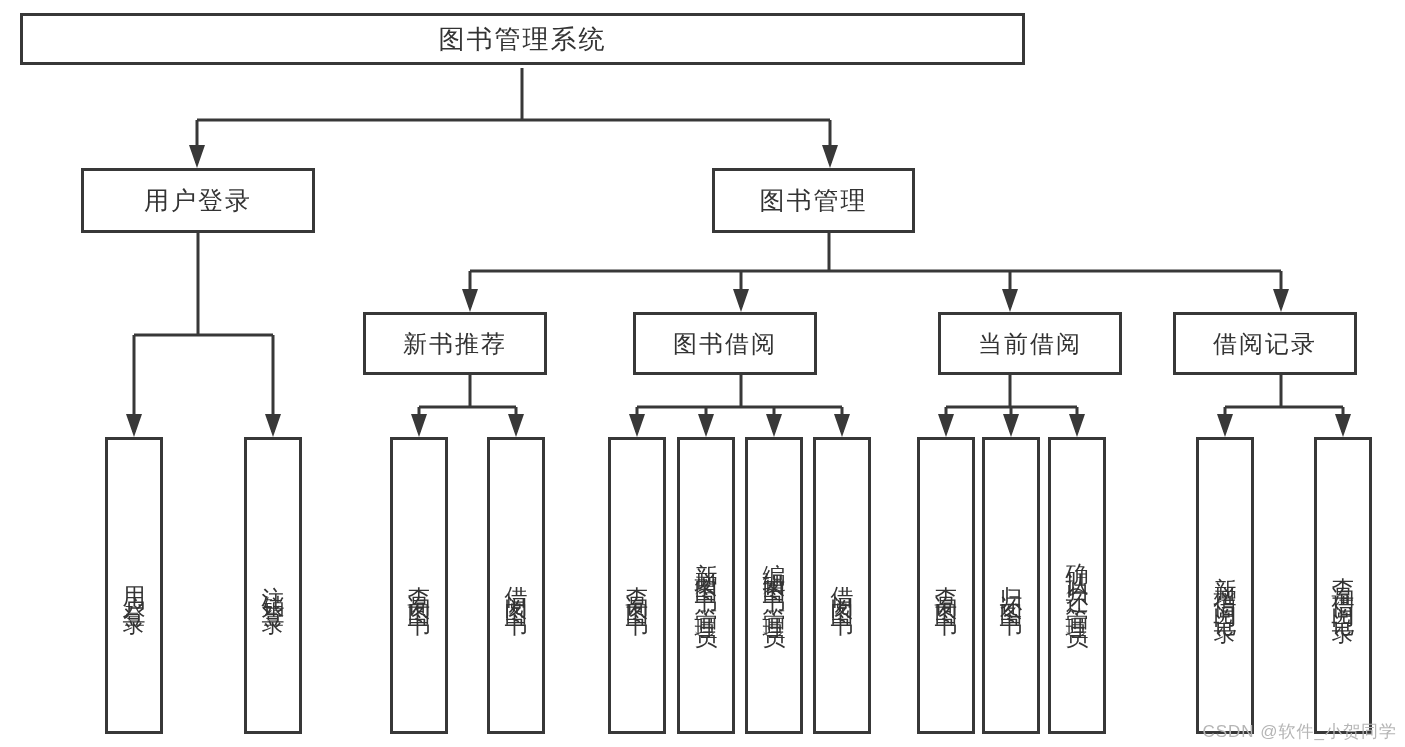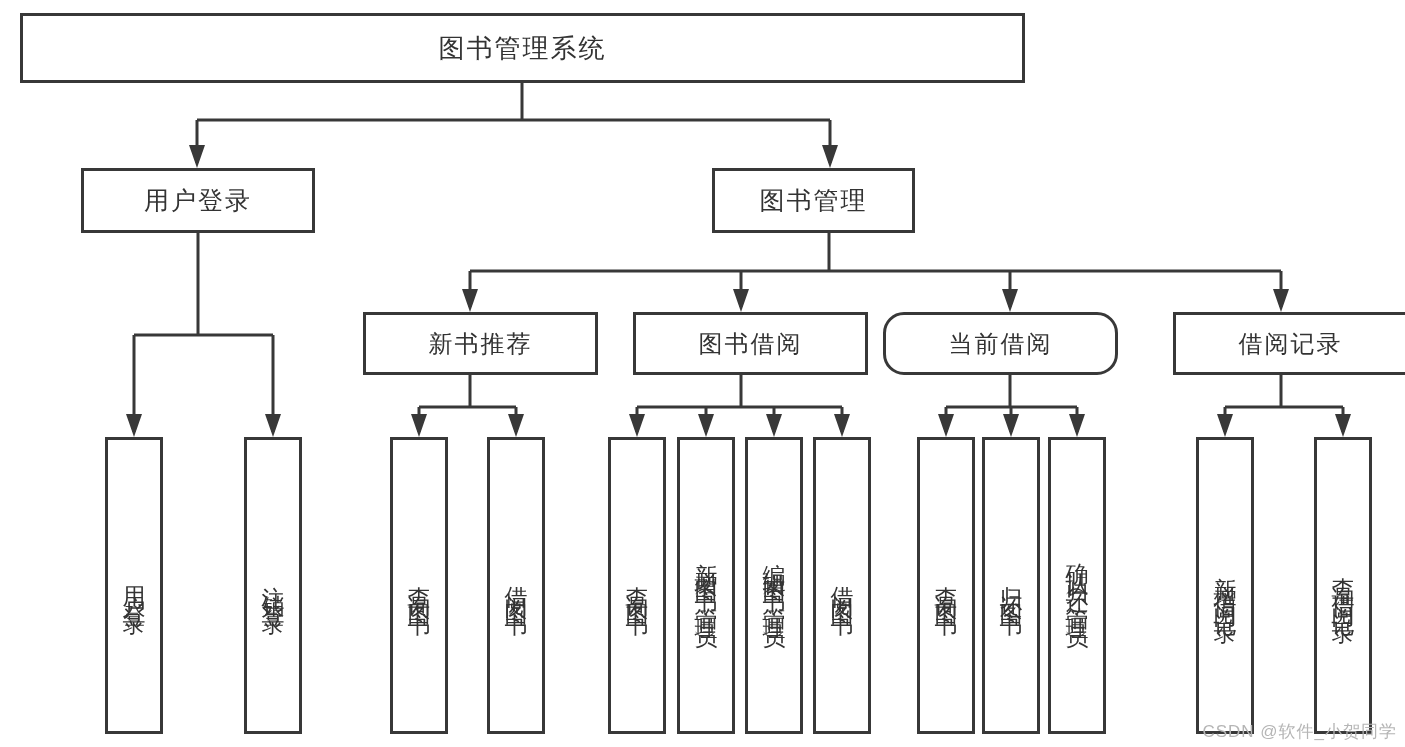--- a/index.html
+++ b/index.html
@@ -28,28 +28,28 @@
     position: absolute;
     box-sizing: border-box;
     border: 3px solid var(--line);
     background: var(--background);
     color: var(--text);
     display: flex;
     align-items: center;
     justify-content: center;
     text-align: center;
   }
-  .root  { left: 20px; top: 13px; width: 1005px; height: 70px; font-size: 26px; letter-spacing: 2px; }
+  .root  { left: 20px; top: 13px; width: 1005px; height: 52px; font-size: 26px; letter-spacing: 2px; }
   .lvl2  { top: 168px; height: 65px; font-size: 25px; letter-spacing: 2px; }
   .n-user { left: 81px;  width: 234px; }
   .n-book { left: 712px; width: 203px; }
-  .lvl3  { top: 312px; height: 63px; width: 235px; font-size: 24px; letter-spacing: 2px; }
+  .lvl3  { top: 312px; height: 63px; width: 184px; font-size: 24px; letter-spacing: 2px; }
   .n-recommend { left: 363px; }
   .n-borrow    { left: 633px; align-items: center; }
-  .n-current   { left: 883px; border-radius: 21px; }
+  .n-current   { left: 938px; }
   .n-records   { left: 1173px; }
   .leaf { top: 437px; width: 58px; height: 297px; }
   .leaf .vtext {
     writing-mode: vertical-rl;
     text-orientation: mixed;
     font-size: 23px;
     letter-spacing: 9px;
     line-height: 1;
     white-space: nowrap;
   }

